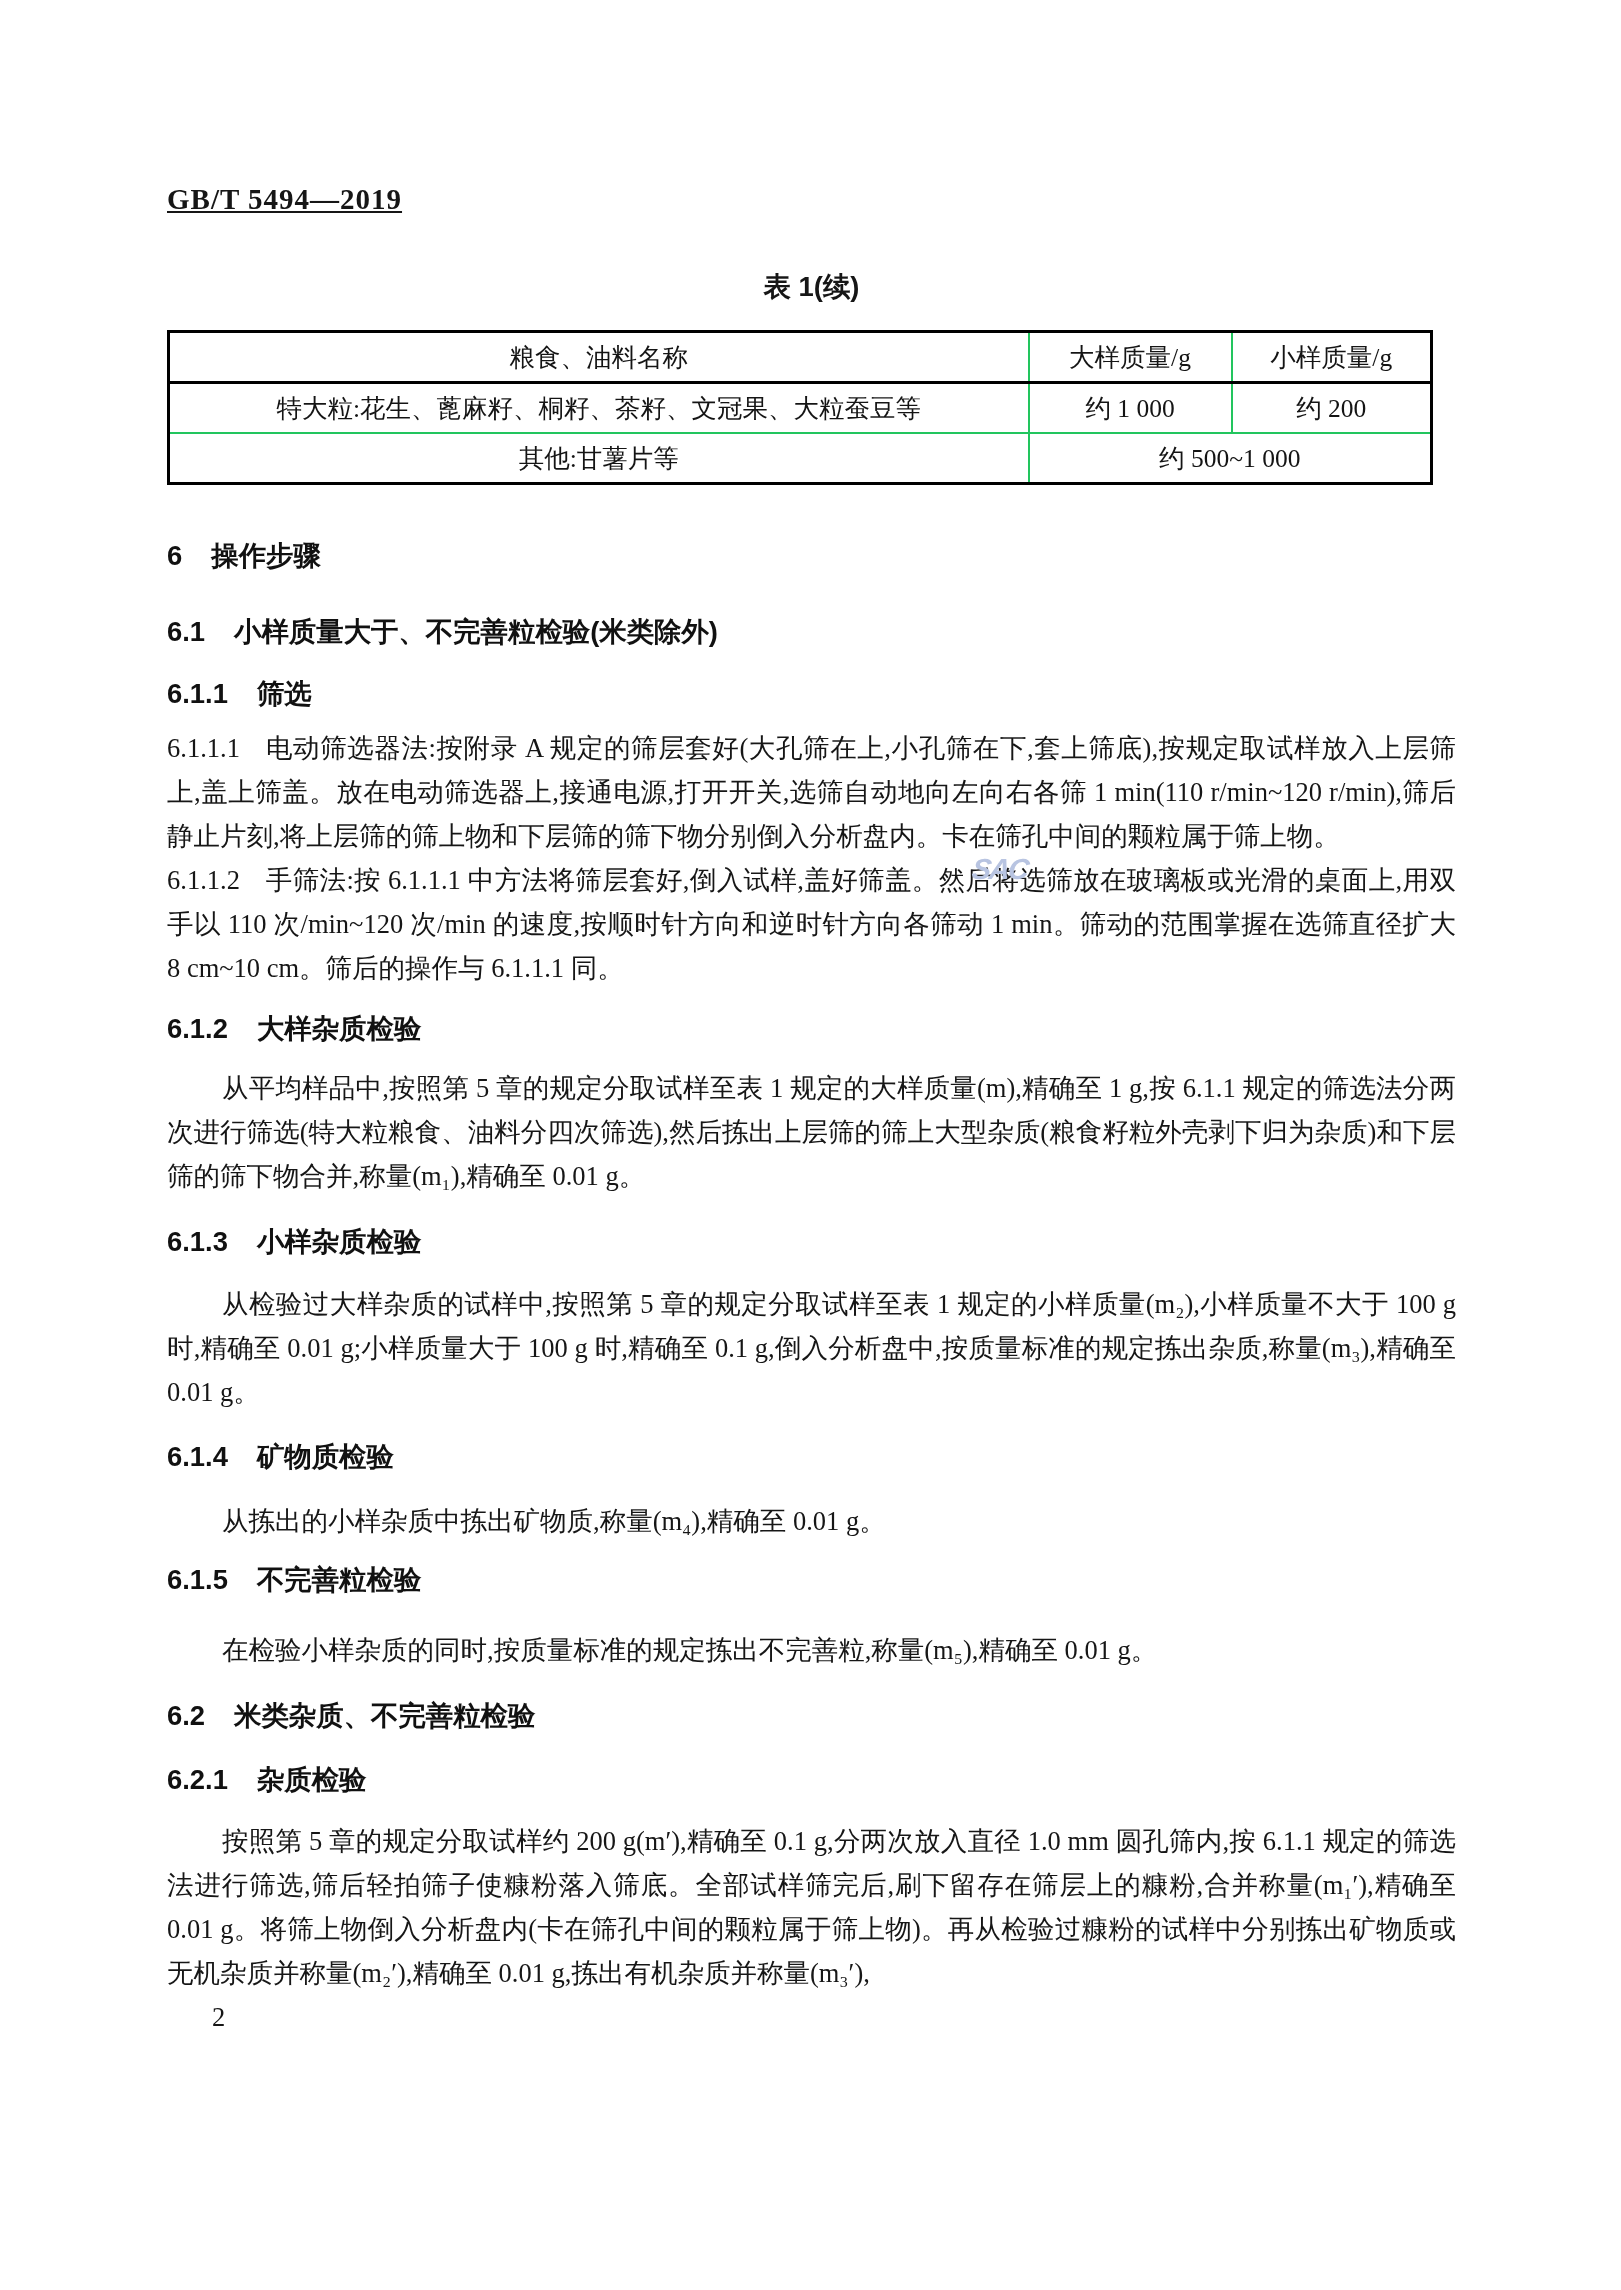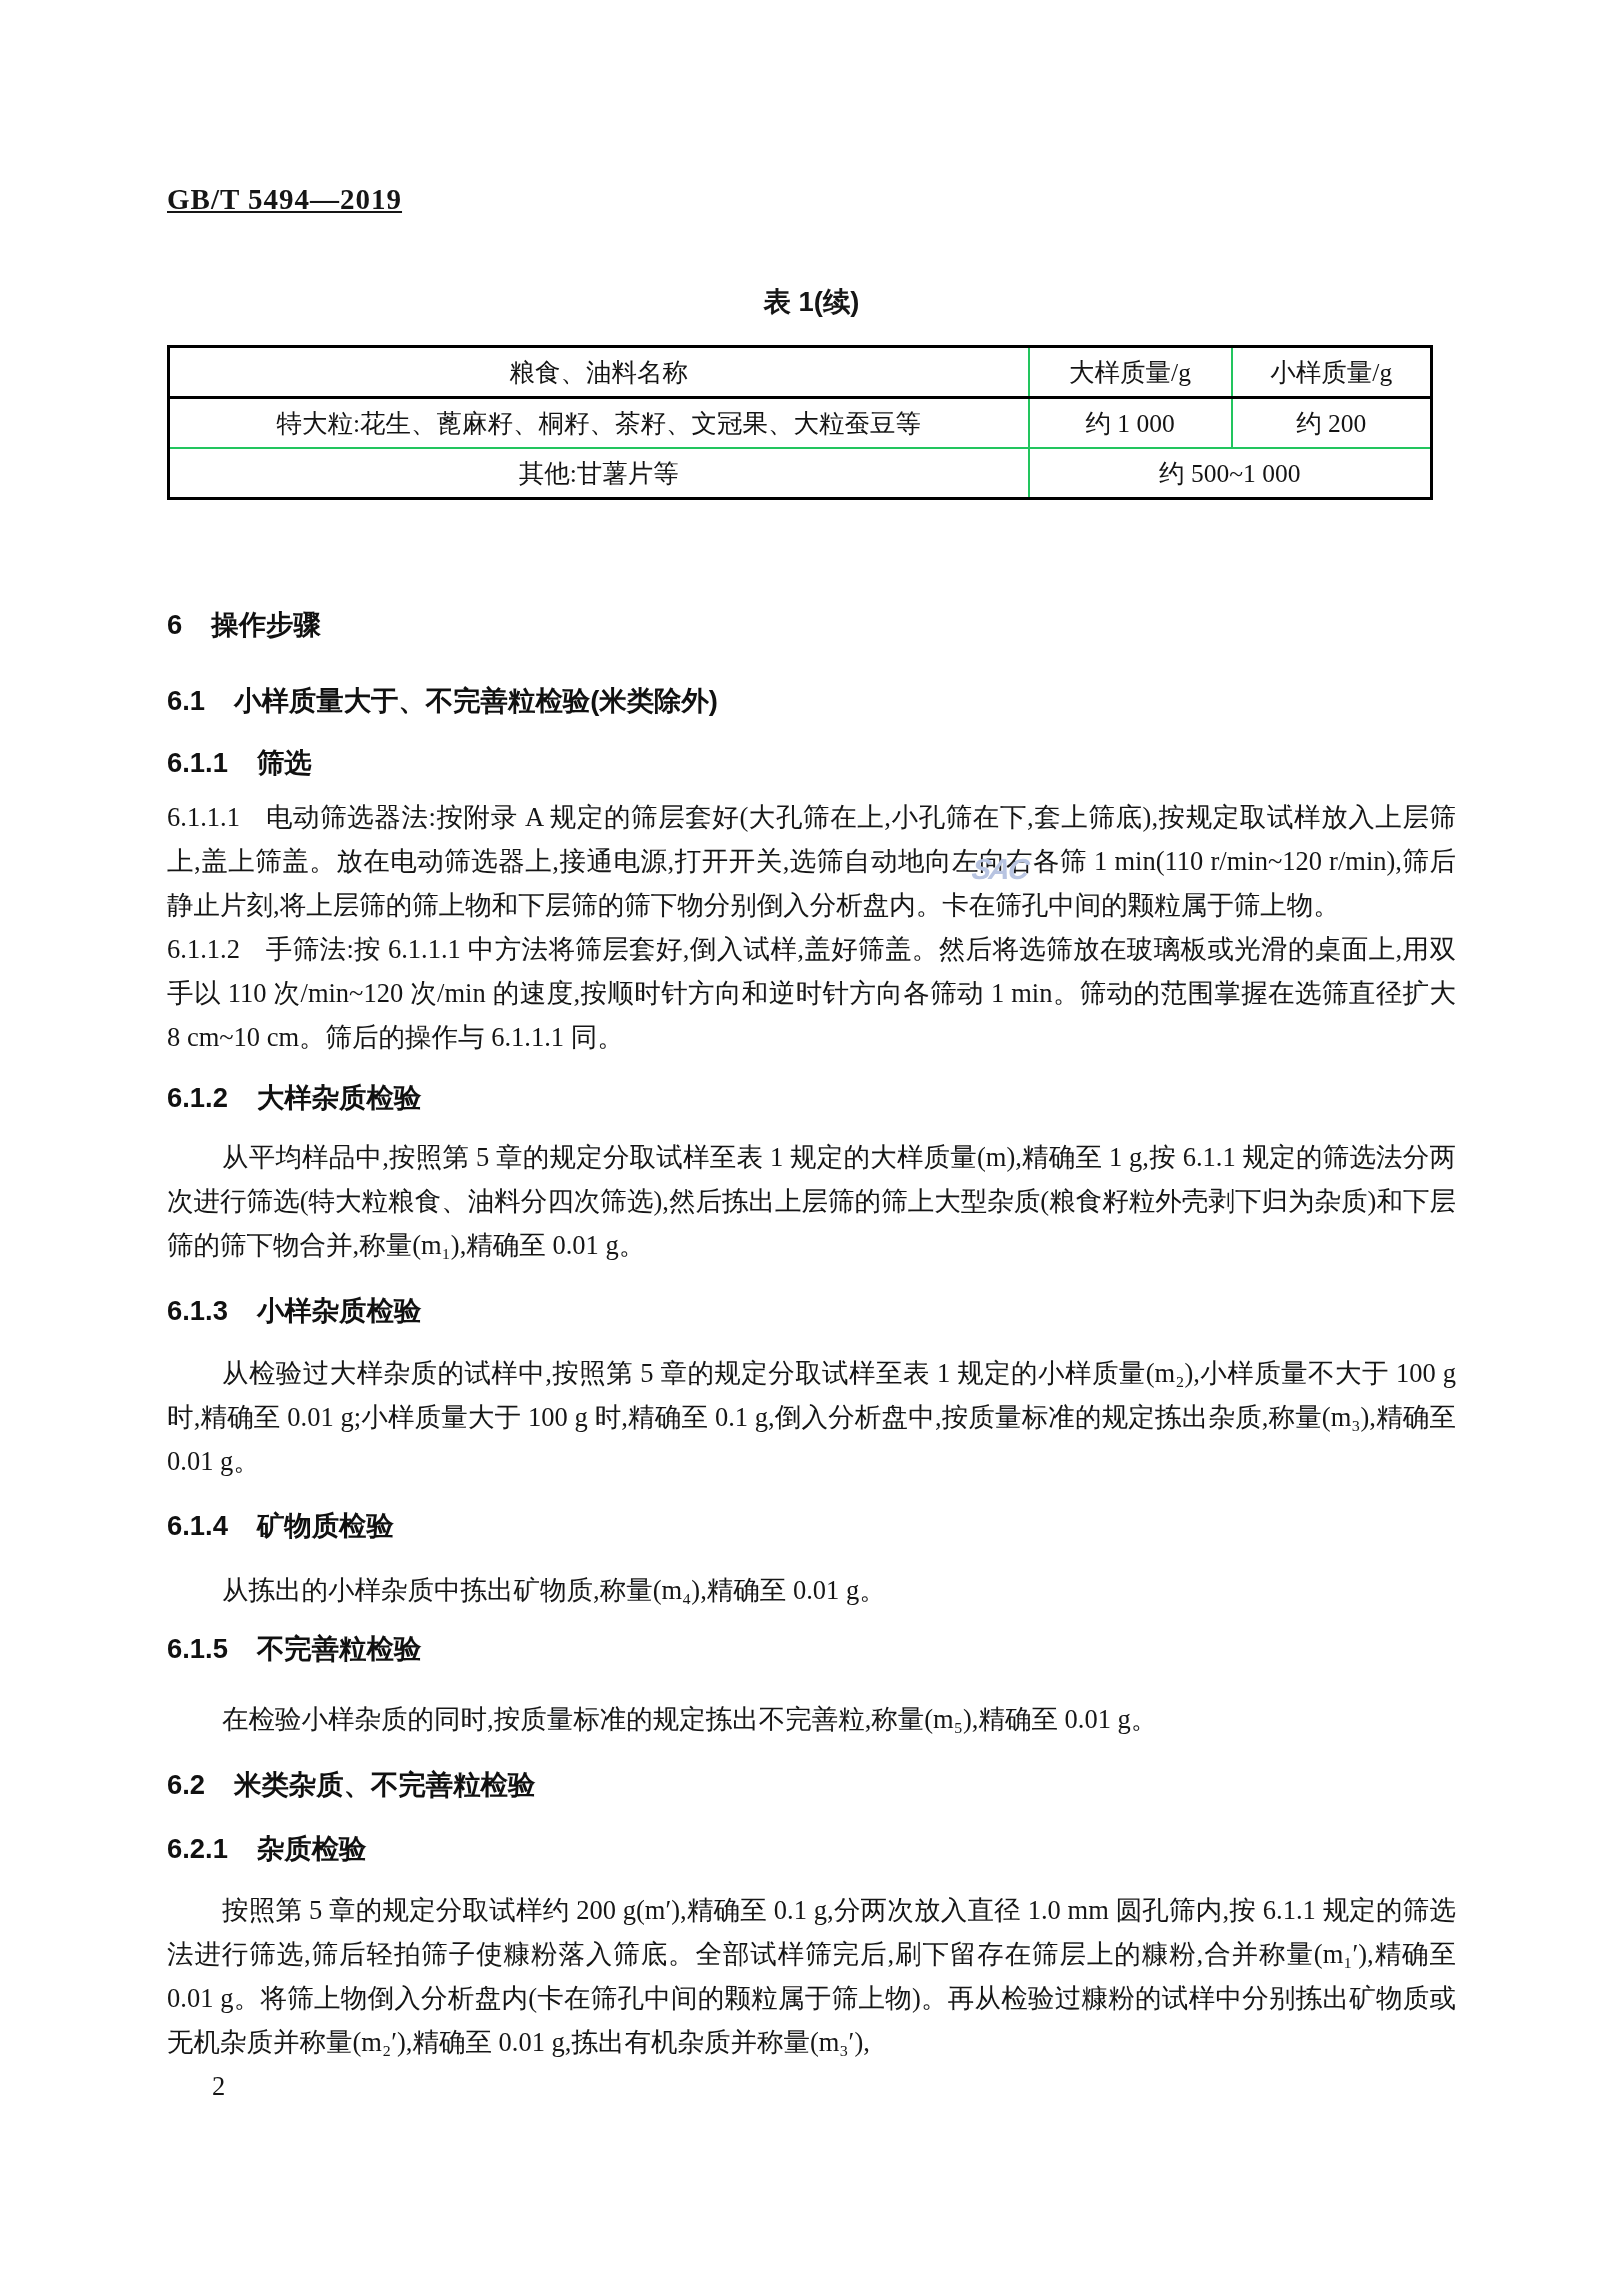--- a/index.html
+++ b/index.html
@@ -8,21 +8,21 @@
     font-family:"Liberation Serif","DejaVu Serif",serif;
   }
   .page{
     position:relative;width:1621px;height:2291px;box-sizing:border-box;
     padding:182px 165px 0 167px;overflow:hidden;background:#fff;
   }
   .doc-code{
     font-size:29px;font-weight:bold;letter-spacing:1px;line-height:35px;text-decoration:underline;
   }
   .table-title{
-    margin-top:68px;text-align:center;font-size:27.4px;font-weight:bold;
+    margin-top:53px;text-align:center;font-size:27.4px;font-weight:bold;
     font-family:"Liberation Sans","DejaVu Sans",sans-serif;line-height:33px;
   }
   table.std{
     margin-top:27.4px;border-collapse:collapse;width:1262px;table-layout:fixed;
     font-size:25.5px;color:#141414;
   }
   table.std{border:3.9px solid #000;}
   table.std th,table.std td{
     border:2px solid #22c55e;height:48px;text-align:center;vertical-align:middle;
     font-weight:normal;padding:0 5.9px;line-height:31px;
@@ -74,21 +74,21 @@
         <td>约 1 000</td>
         <td>约 200</td>
       </tr>
       <tr>
         <td>其他:甘薯片等</td>
         <td colspan="2">约 500~1 000</td>
       </tr>
     </tbody>
   </table>
 
-  <h2 class="hd" style="margin-top:103px"><span class="num">6</span><span>操作步骤</span></h2>
+  <h2 class="hd" style="margin-top:49px"><span class="num">6</span><span>操作步骤</span></h2>
 
   <h2 class="hd" style="margin-top:33px"><span class="num">6.1</span><span>小样质量大于、不完善粒检验(米类除外)</span></h2>
 
   <h2 class="hd" style="margin-top:18.6px"><span class="num">6.1.1</span><span>筛选</span></h2>
 
   <p class="para" style="margin-top:11px"><span class="pnum">6.1.1.1</span><span>电动筛选器法:按附录 A 规定的筛层套好(大孔筛在上,小孔筛在下,套上筛底),按规定取试样放入上层筛上,盖上筛盖。放在电动筛选器上,接通电源,打开开关,选筛自动地向左向右各筛 1 min(110 r/min~120 r/min),筛后静止片刻,将上层筛的筛上物和下层筛的筛下物分别倒入分析盘内。卡在筛孔中间的颗粒属于筛上物。</span></p>
 
   <p class="para"><span class="pnum">6.1.1.2</span><span>手筛法:按 6.1.1.1 中方法将筛层套好,倒入试样,盖好筛盖。然后将选筛放在玻璃板或光滑的桌面上,用双手以 110 次/min~120 次/min 的速度,按顺时针方向和逆时针方向各筛动 1 min。筛动的范围掌握在选筛直径扩大 8 cm~10 cm。筛后的操作与 6.1.1.1 同。</span></p>
 
   <h2 class="hd" style="margin-top:16.7px"><span class="num">6.1.2</span><span>大样杂质检验</span></h2>

